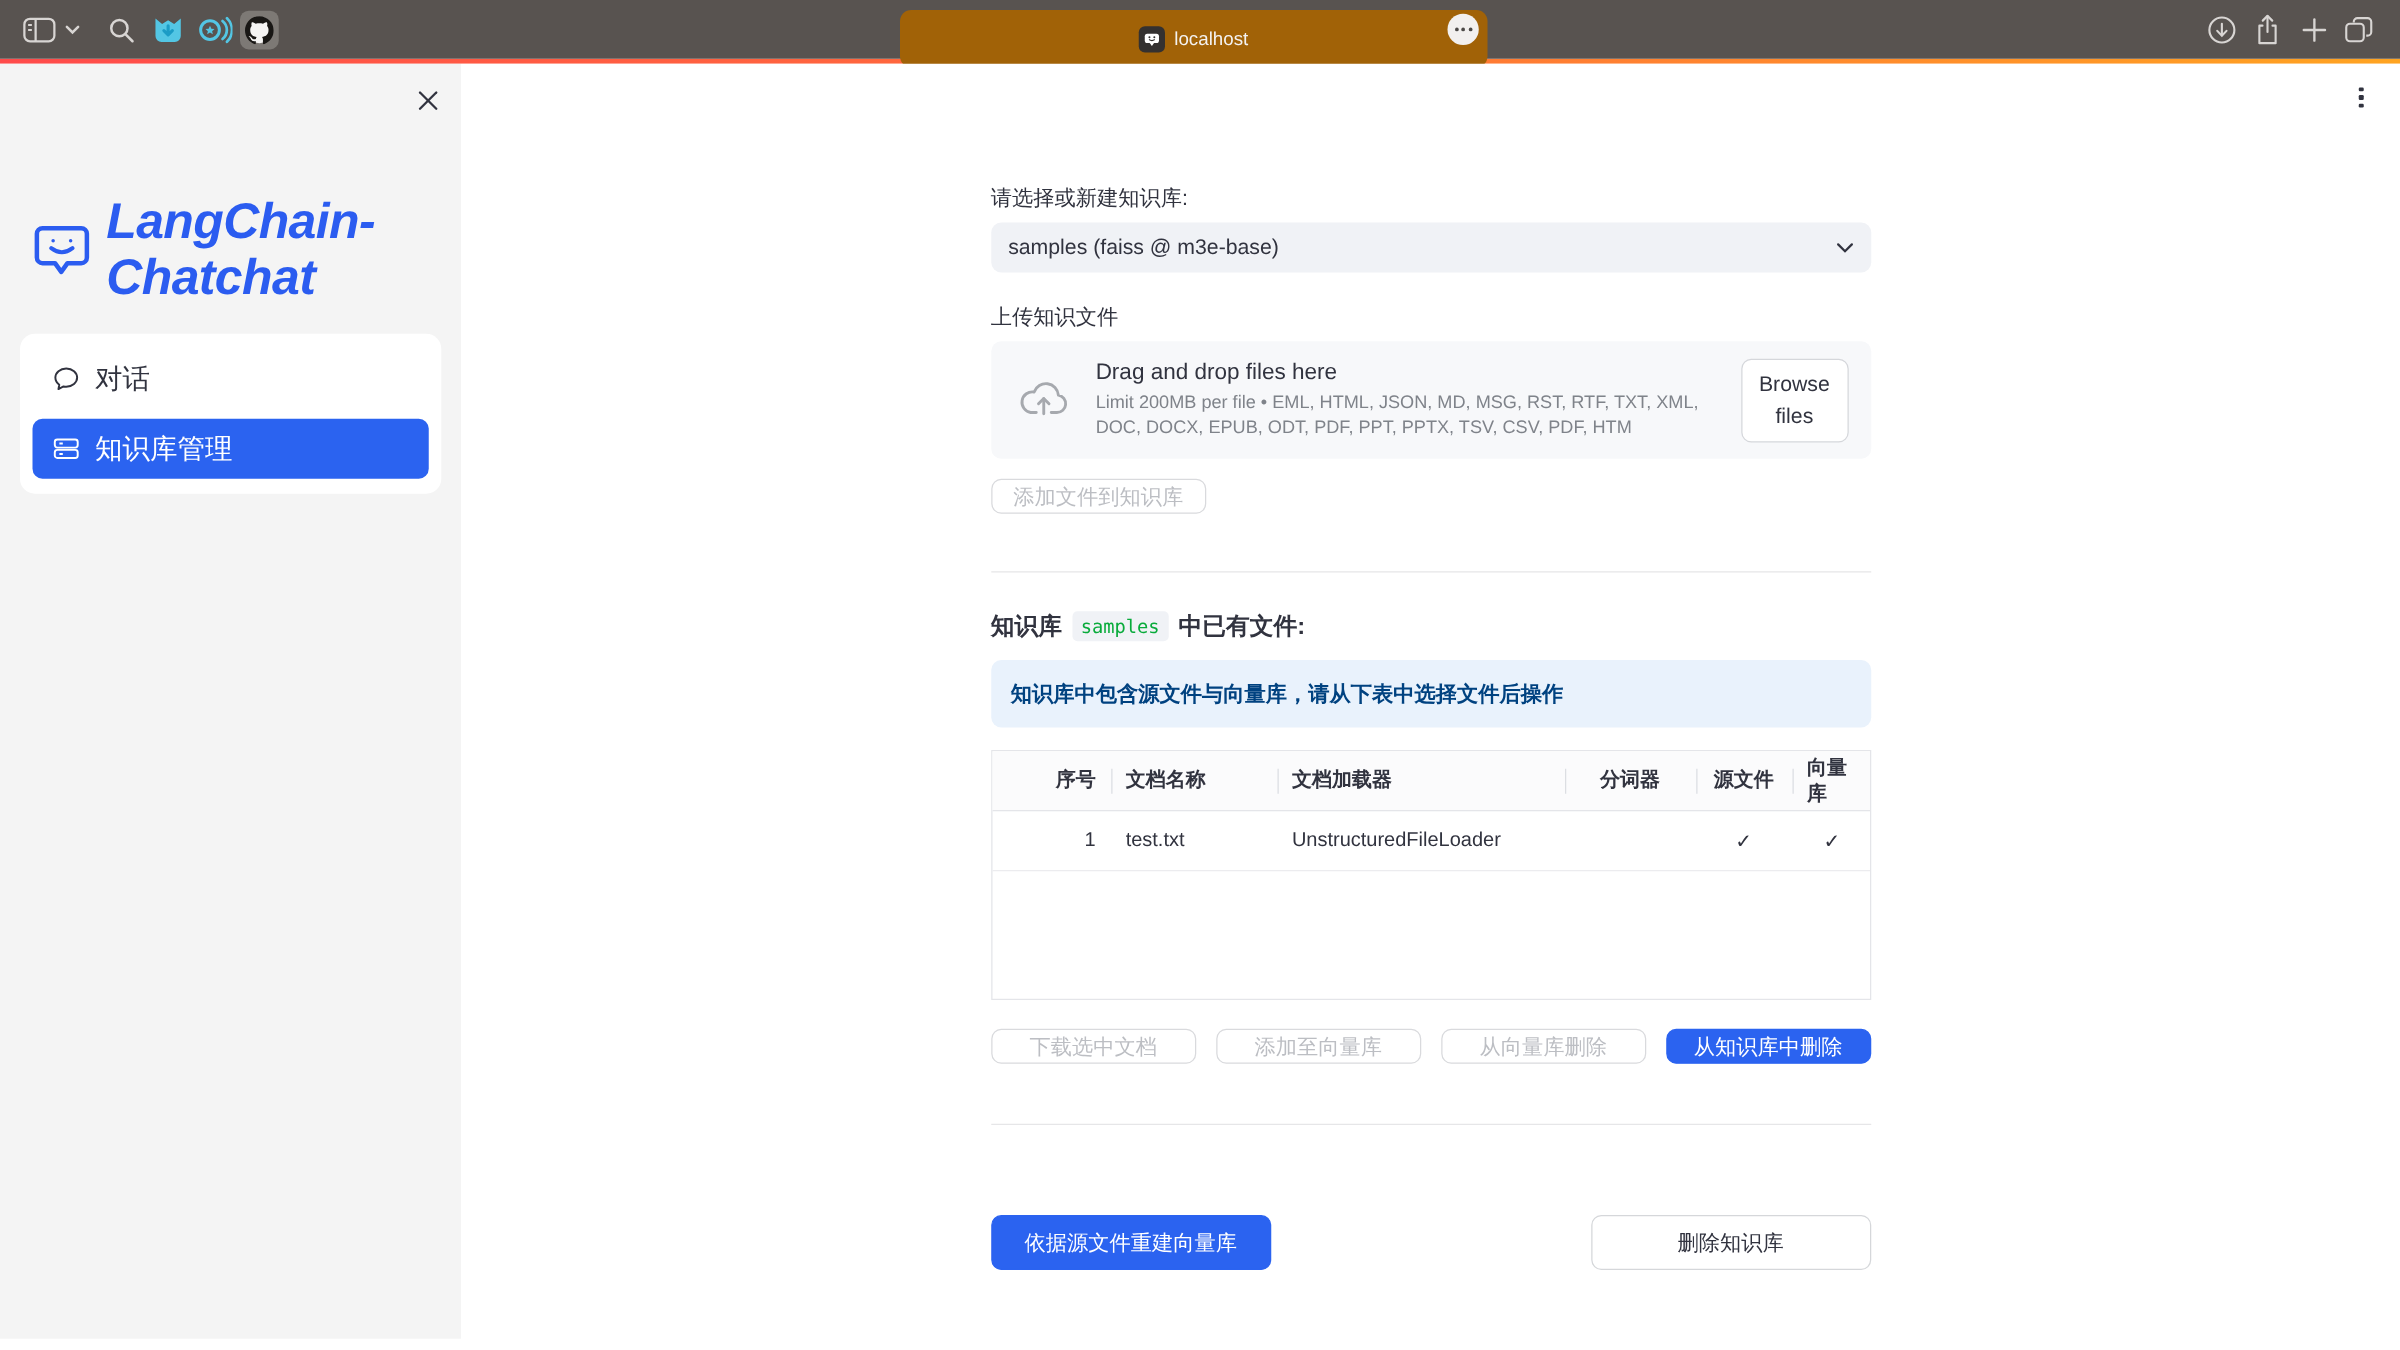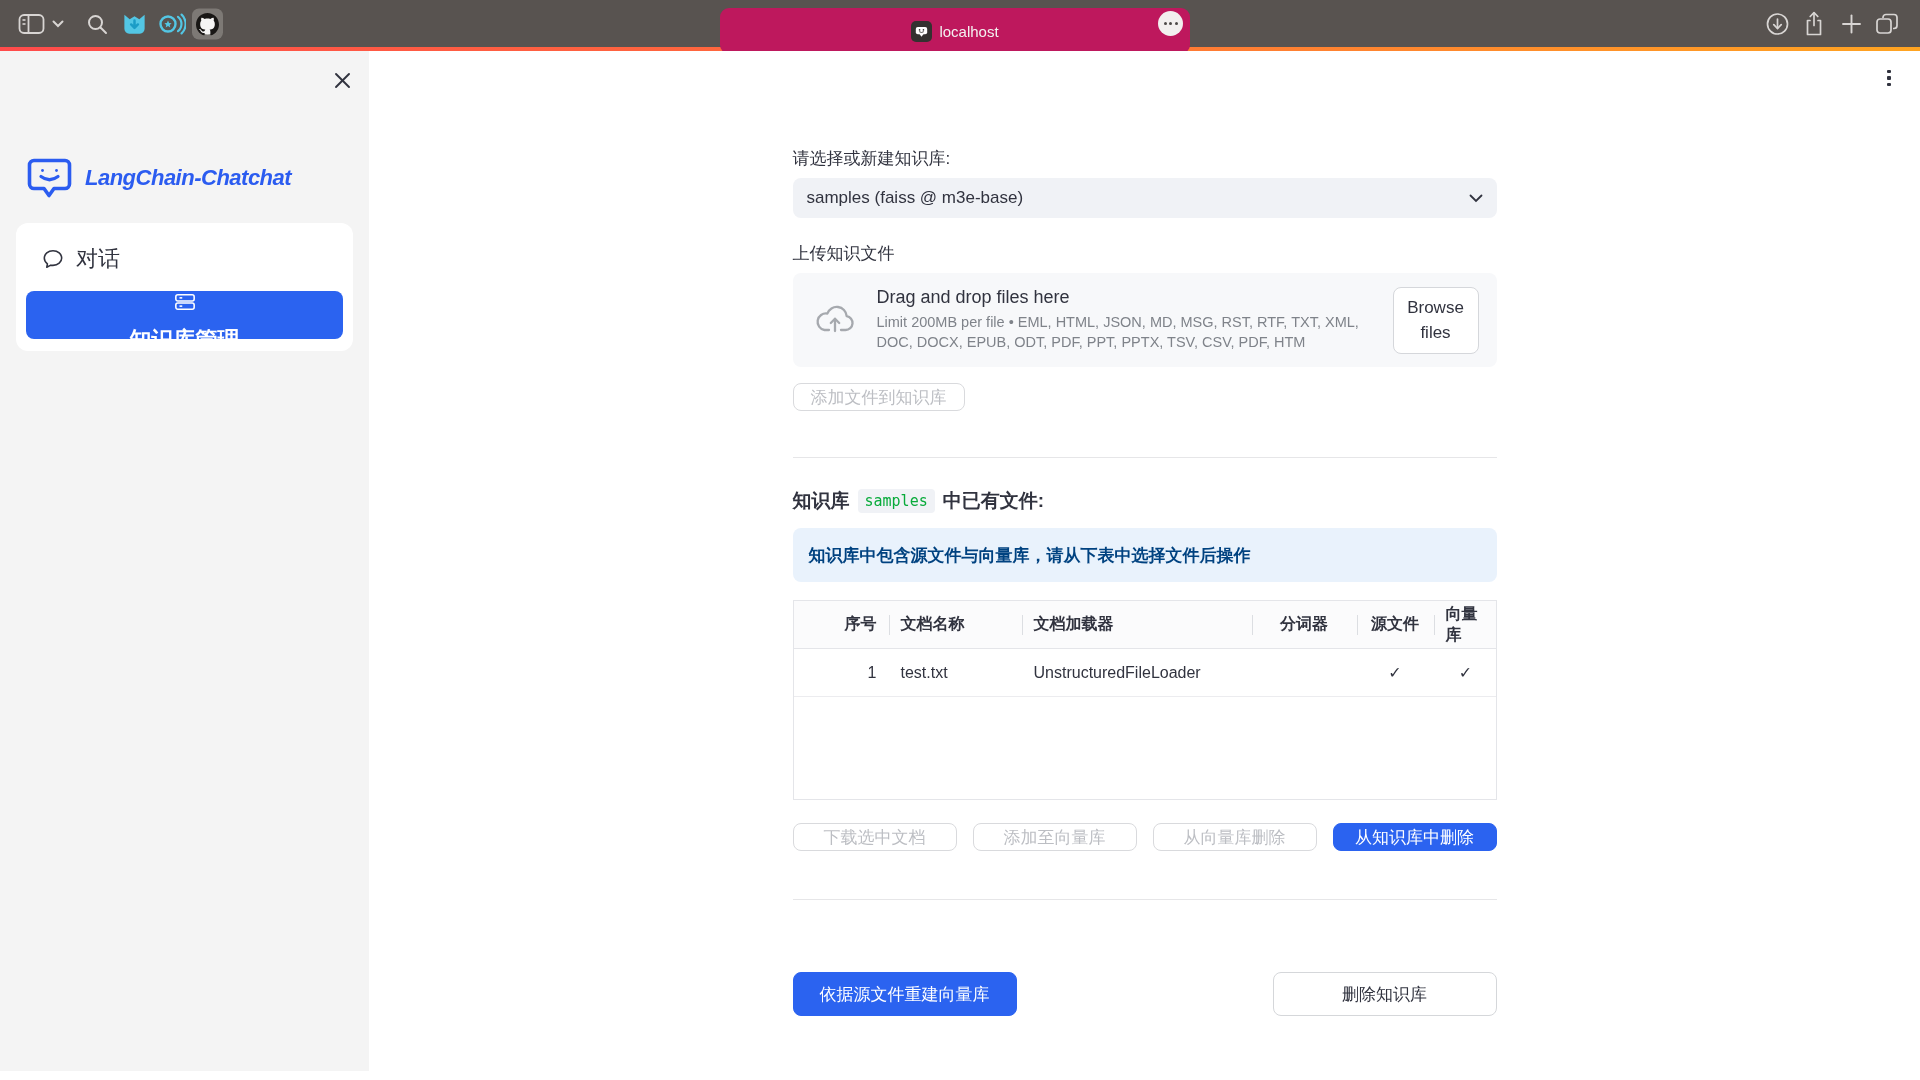--- a/index.html
+++ b/index.html
@@ -6,21 +6,21 @@
   html,body { width:1920px; height:1080px; overflow:hidden; background:#fff;
     font-family:"Liberation Sans", sans-serif; }
 
   
   .toolbar { position:relative; height:47px; background:#585350; }
   .tbi { position:absolute; top:50%; transform:translateY(-50%); display:flex;
          align-items:center; justify-content:center; cursor:default; }
   .deco-bar { height:4px; background:linear-gradient(90deg,#ff4b4b 0%,#ff7337 55%,#ffa421 100%); }
 
   .addr-bar { position:absolute; left:720px; top:8px; width:470px; height:46px;
-    background:#be185d; border-radius:9px; display:flex; align-items:center;
+    background:#a16207; border-radius:9px; display:flex; align-items:center;
     justify-content:center; }
   .addr-favicon { width:21px; height:21px; border-radius:5px; background:#343130;
     display:flex; align-items:center; justify-content:center; margin-right:7px; }
   .addr-text { color:#f4f2f1; font-size:15px; }
   .addr-ellipsis { position:absolute; right:7px; top:3px; width:25px; height:25px;
     border-radius:50%; background:#f2f0ef; display:flex; gap:2.5px; align-items:center;
     justify-content:center; }
   .addr-ellipsis i { width:3px; height:3px; border-radius:50%; background:#4c4947; }
 
   .gh-ext { width:31px; height:31px; border-radius:7px; background:#7d7975;
@@ -28,27 +28,27 @@
 
   
   .page { display:flex; height:1029px; position:relative; }
 
   
   .sidebar { position:relative; width:369px; background:#f4f4f4; flex:none; }
   .sidebar::after { content:""; position:absolute; left:0; bottom:0; width:100%; height:9px; background:#fff; }
   .close-btn { position:absolute; top:14px; right:12px; width:30px; height:30px;
     display:flex; align-items:center; justify-content:center; cursor:pointer; }
   .logo { display:flex; align-items:center; gap:12px; padding:104px 0 0 26px; }
-  .logo-text { color:#2b5cf0; font-size:22px; font-weight:bold; font-style:italic;
+  .logo-text { color:#2b5cf0; font-size:40px; font-weight:bold; font-style:italic;
     letter-spacing:-0.5px; }
   .menu-card { background:#fff; border-radius:12px; margin:22px 16px 0 16px; padding:12px 10px; }
   .menu-item { display:flex; align-items:center; gap:12px; height:48px; padding:0 16px;
     border-radius:8px; font-size:22px; color:#31333f; cursor:pointer; }
   .menu-item + .menu-item { margin-top:8px; }
-  .menu-item.active { background:#2b63f0; color:#fff; font-weight:bold;flex-direction:column; }
+  .menu-item.active { background:#2b63f0; color:#fff; font-weight:normal; }
 
   
   .main { flex:1; display:flex; justify-content:center; position:relative; background:#fff; }
   .kebab { position:absolute; top:12px; right:18px; width:26px; height:30px; display:flex;
     flex-direction:column; align-items:center; justify-content:center; gap:3px; cursor:pointer; }
   .kebab i { width:3.5px; height:3.5px; background:#31333f; border-radius:1px; }
 
   .content { width:704px; padding-top:96px; }
   .field-label { font-size:17px; color:#31333f; margin-bottom:8px; }
   .select-box { height:40px; background:#f0f2f6; border-radius:8px; display:flex;

